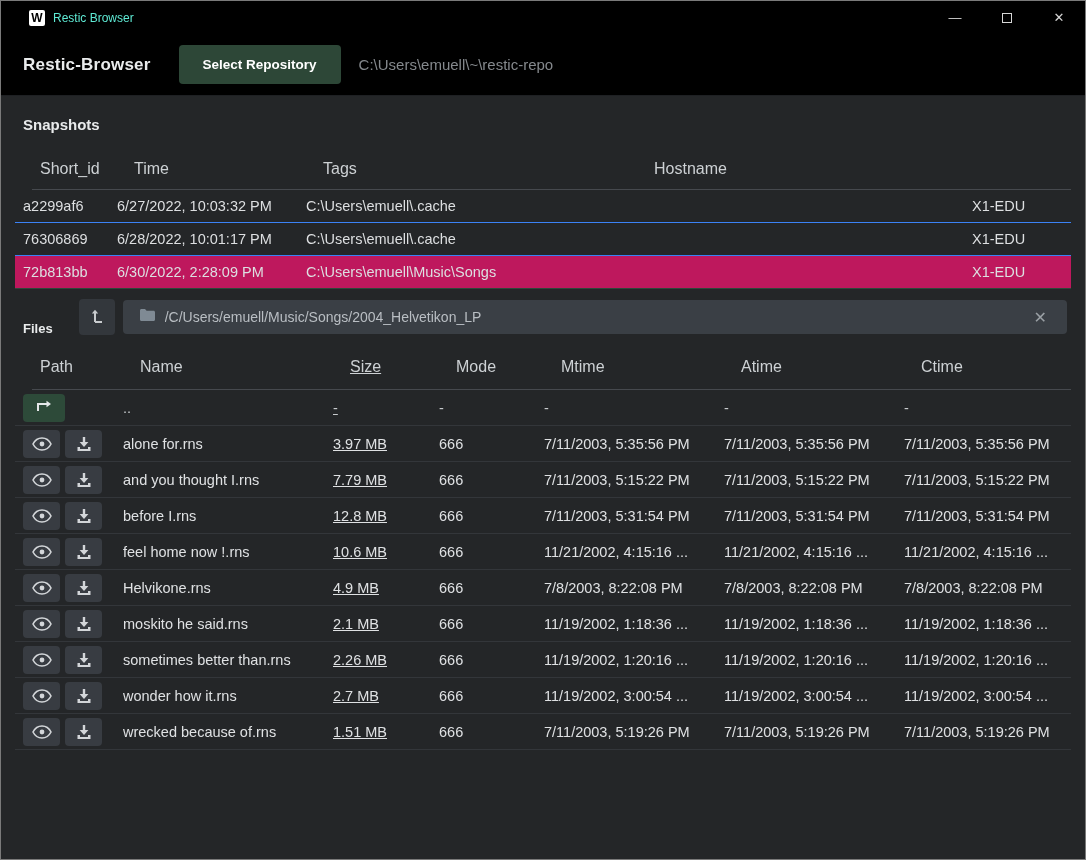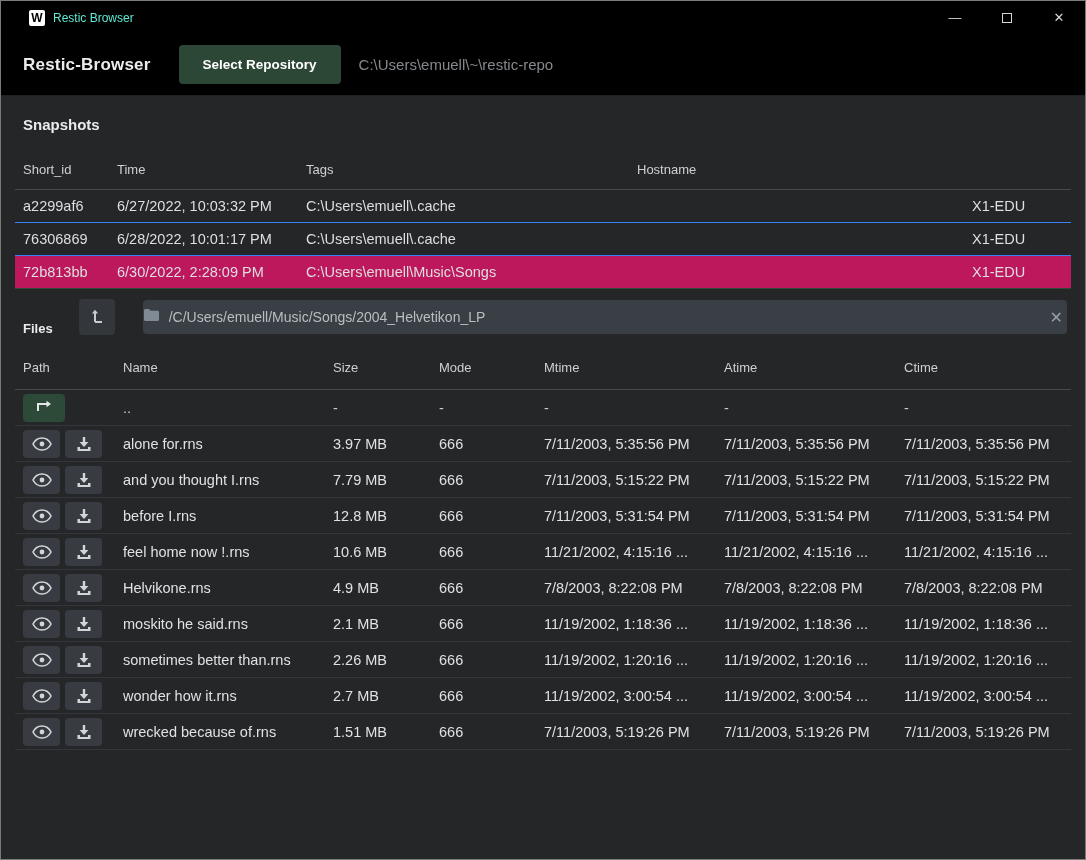--- a/index.html
+++ b/index.html
@@ -25,46 +25,46 @@
   .app-title{ font-size:17px; font-weight:bold; letter-spacing:.2px; }
   .select-repo{ margin-left:28px; background:#2d4737; color:#fff; border:none;
     font-family:inherit; font-size:13.5px; font-weight:bold; padding:12px 24px;
     border-radius:4px; cursor:pointer; }
   .repo-path{ margin-left:18px; color:#85898d; font-size:15px; }
   
   .section-title{ font-size:15px; font-weight:bold; padding:20px 22px 16px; }
   
   .tbl{ margin:0 14px; }
   .trow{ display:flex; align-items:center; }
-  .thead{ height:41px; color:#cdd1d4; font-size:13px; border-bottom:1px solid #46494e; }
+  .thead{ height:41px; color:#cdd1d4; font-size:16px; border-bottom:1px solid #46494e;margin-left:17px; }
   .snap-row{ height:33px; font-size:14.5px; color:#dddfe1; border-bottom:1px solid #3b82f6; }
   .snap-row.selected{ background:#be185d; border-bottom-color:#2e4839; }
   .c-shortid{ width:102px; padding-left:8px; }
   .c-time{ width:189px; }
   .c-paths{ width:335px; }
   .c-tags{ width:331px; }
   .c-host{ flex:1; }
   
   .files-bar{ height:56px; display:flex; align-items:center; padding:0 18px 0 22px; }
   .files-label{ font-size:13px; font-weight:bold; margin-right:26px;margin-top:22px; }
   .icon-btn{ background:#33373c; border:none; border-radius:4px; cursor:pointer;
     display:flex; align-items:center; justify-content:center; }
   .up-btn{ width:36px; height:36px; margin-right:8px; }
   .breadcrumb{ flex:1; height:34px; background:#3a3f45; border-radius:4px;
-    display:flex; align-items:center; padding:0 0;margin-left:20px; }
+    display:flex; align-items:center; padding:0 16px; }
   .breadcrumb .path-text{ color:#b9bec3; font-size:14px; margin-left:9px; flex:1;
     white-space:nowrap; overflow:hidden; }
   .crumb-close{ color:#9aa0a5; font-size:16px; background:none; border:none;
     cursor:pointer; padding:0 4px; font-family:inherit; }
   
   .fhead{ height:45px; }
   .file-row{ height:36px; font-size:14.5px; color:#dfe1e3; border-bottom:1px solid #33363a; }
   .f-path{ width:108px; padding-left:8px; display:flex; align-items:center; }
   .f-name{ width:210px; }
-  .f-size{ width:106px; }
+  .f-size{ width:106px;text-decoration:underline; }
   .f-mode{ width:105px; }
   .f-mtime{ width:180px; }
   .f-atime{ width:180px; }
   .f-ctime{ flex:1; }
   .f-mtime,.f-atime,.f-ctime{ white-space:nowrap; overflow:hidden; }
   .row-btn{ width:37px; height:28px; background:#383c42; margin-right:5px; }
   .row-btn svg{ display:block; }
   .parent-btn{ width:42px; height:28px; background:#2d4a39; }
   .dim{ color:#c7cacd; }
 </style>

